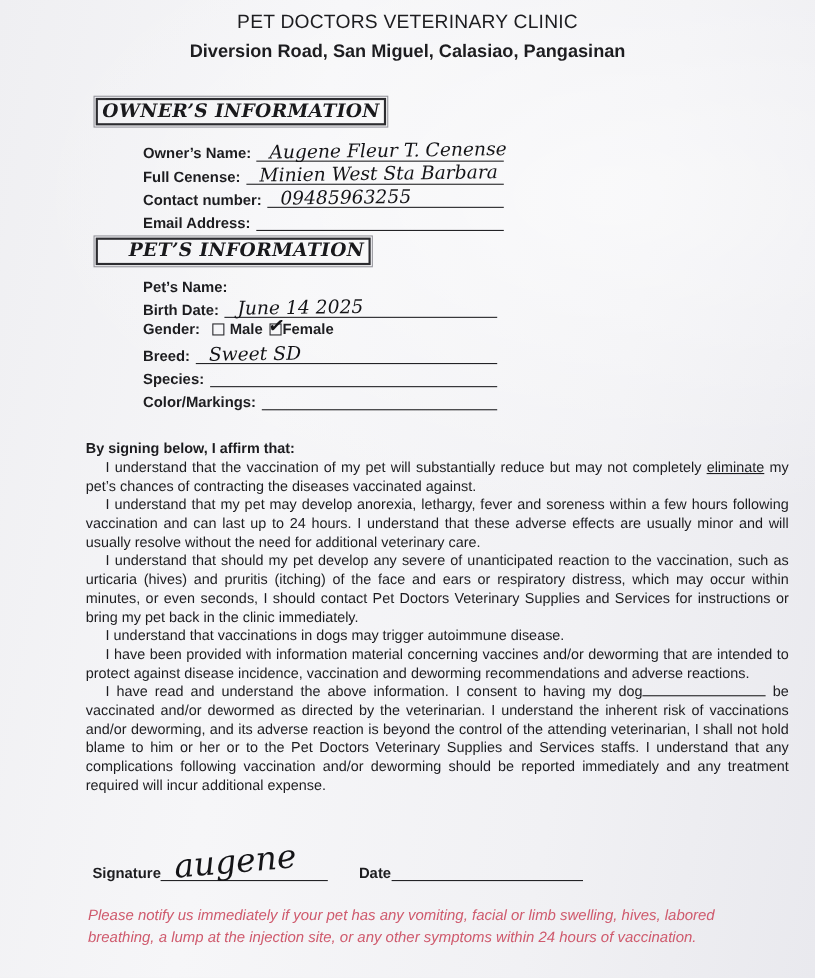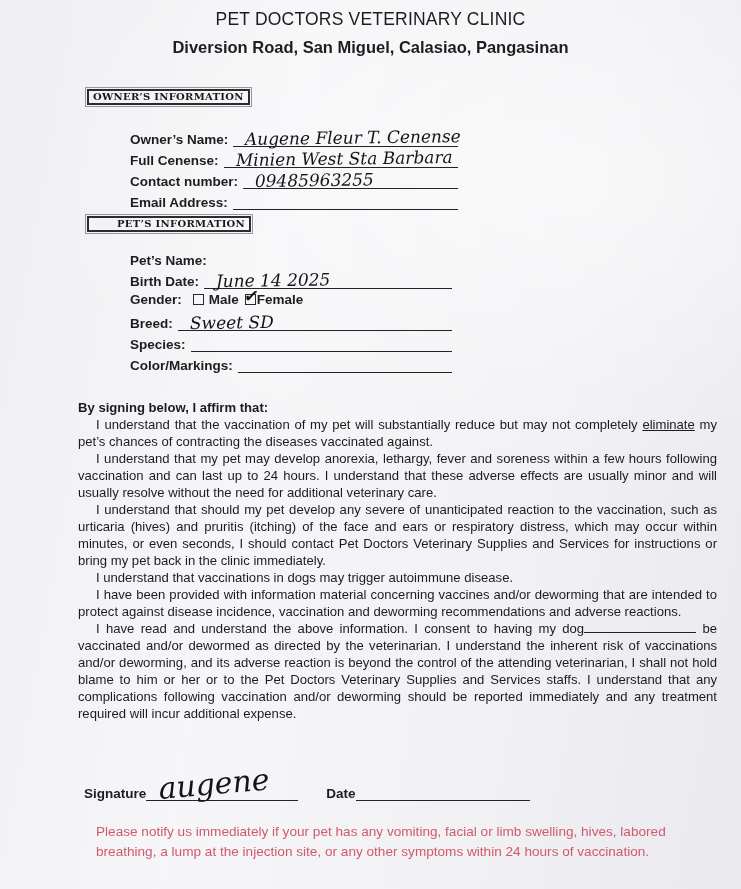--- a/index.html
+++ b/index.html
@@ -20,28 +20,29 @@
   .title { font-size: 17.5px; font-weight: 400; letter-spacing: 0.2px; }
   .subtitle { font-size: 16.5px; font-weight: 700; margin-top: 8px; }
 
   
   .section-head {
     position: absolute;
     left: 87px;
     display: inline-block;
     font-family: "DejaVu Serif", serif;
     font-weight: 700;
-    font-size: 10px;
+    font-size: 17px;
     letter-spacing: 0.3px;
     color: #19191c;
     border: 2px solid #2c2c30;
     outline: 1px solid #97979e;
     outline-offset: 1px;
     padding: 0 4px 1px 4px;
     background: transparent;
+    font-style: italic;
   }
   .owner-head { top: 89px; }
   .pet-head { top: 216px; padding-left: 28px; }
 
   
   .fields { position: absolute; }
   .owner-fields { left: 130px; top: 126px; width: 328px; }
   .pet-fields { left: 130px; top: 247px; width: 322px; }
   .frow { display: flex; align-items: flex-end; height: 21px; }
   .flabel { font-size: 13.5px; font-weight: 700; white-space: nowrap; padding-right: 5px; line-height: 15px; }
@@ -122,22 +123,23 @@
     font-size: 30px;
     transform: rotate(-5deg);
     transform-origin: left bottom;
   }
   .date-label { margin-left: 28px; }
   .date-line { width: 174px; }
 
   
   .note {
     position: absolute;
-    left: 96px; top: 822px;
+    left: 80px; top: 822px;
     width: 580px;
+    font-style: italic;
     font-size: 13.6px;
     line-height: 20px;
     color: #cf5a6d;
   }
 </style>
 </head>
 <body>
 
 <div class="page">
 

